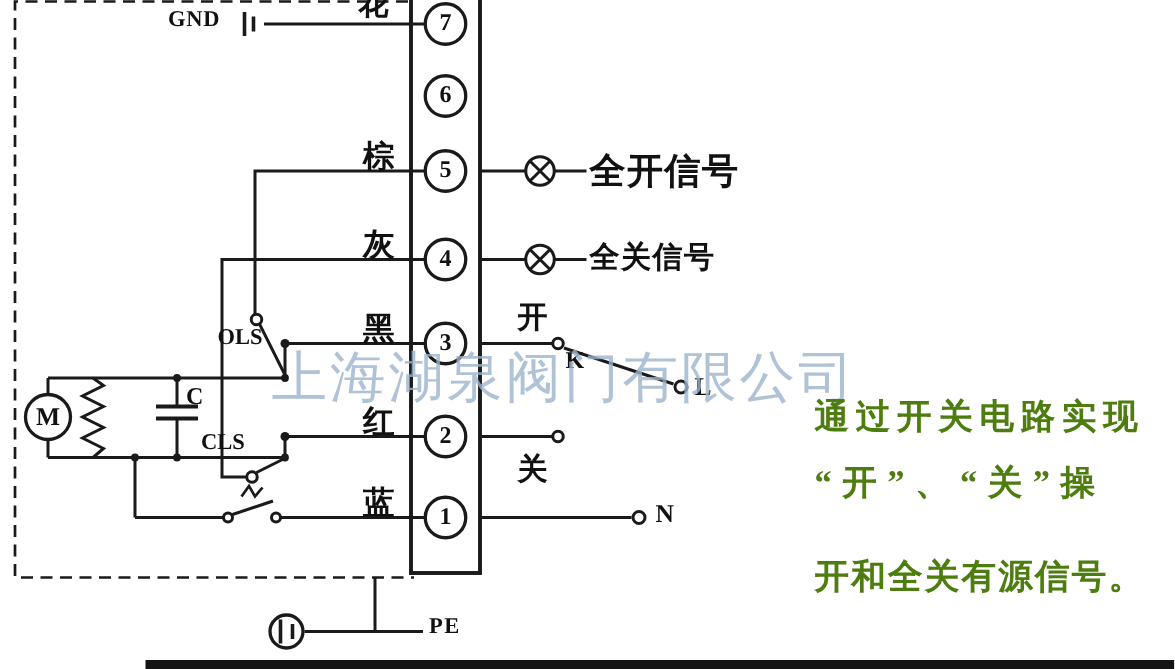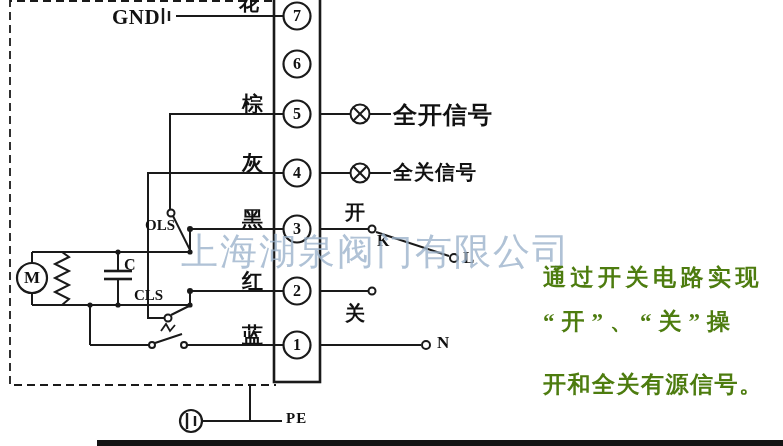--- a/index.html
+++ b/index.html
@@ -138,21 +138,21 @@
   <div class="tnum" style="left:288px; top:281px;">2</div>
   <div class="tnum" style="left:288px; top:335px;">1</div>
 
   <div class="lbl" style="left:239px; top:-8px; font-size:20px;">花</div>
   <div class="lbl" style="left:242px; top:92px; font-size:21px;">棕</div>
   <div class="lbl" style="left:242px; top:151px; font-size:21px;">灰</div>
   <div class="lbl" style="left:242px; top:207px; font-size:21px;">黑</div>
   <div class="lbl" style="left:242px; top:269px; font-size:21px;">红</div>
   <div class="lbl" style="left:242px; top:323px; font-size:21px;">蓝</div>
 
-  <div class="lbl" style="left:112px; top:5px; font-size:21px; letter-spacing:.5px;">GND</div>
+  <div class="lbl" style="left:112px; top:5px; font-size:15px; letter-spacing:.5px;">GND</div>
   <div class="lbl" style="left:24px; top:268px; width:16px; text-align:center; font-size:17px;">M</div>
   <div class="lbl" style="left:124px; top:256px; font-size:16px;">C</div>
   <div class="lbl" style="left:145px; top:217px; font-size:15px;">OLS</div>
   <div class="lbl" style="left:134px; top:287px; font-size:15px;">CLS</div>
   <div class="lbl" style="left:286px; top:410px; font-size:15px; letter-spacing:1px;">PE</div>
 
   <div class="lbl" style="left:345px; top:201px; font-size:20px;">开</div>
   <div class="lbl" style="left:377px; top:232px; font-size:16px;">K</div>
   <div class="lbl" style="left:463px; top:248px; font-size:17px;">L</div>
   <div class="lbl" style="left:345px; top:302px; font-size:20px;">关</div>

